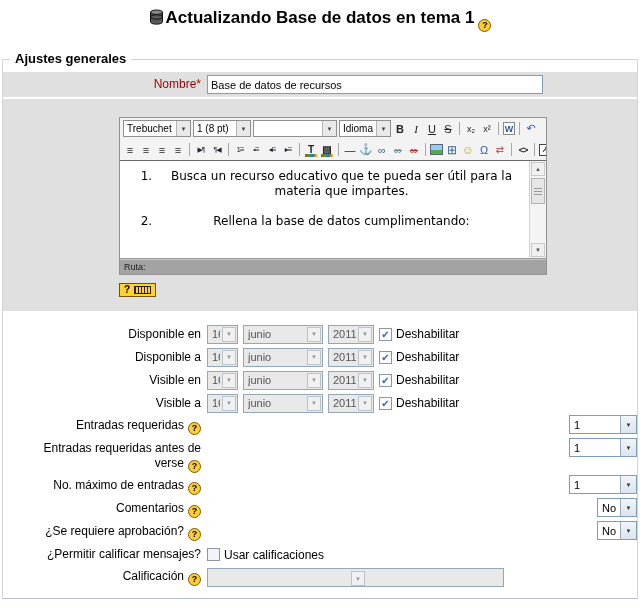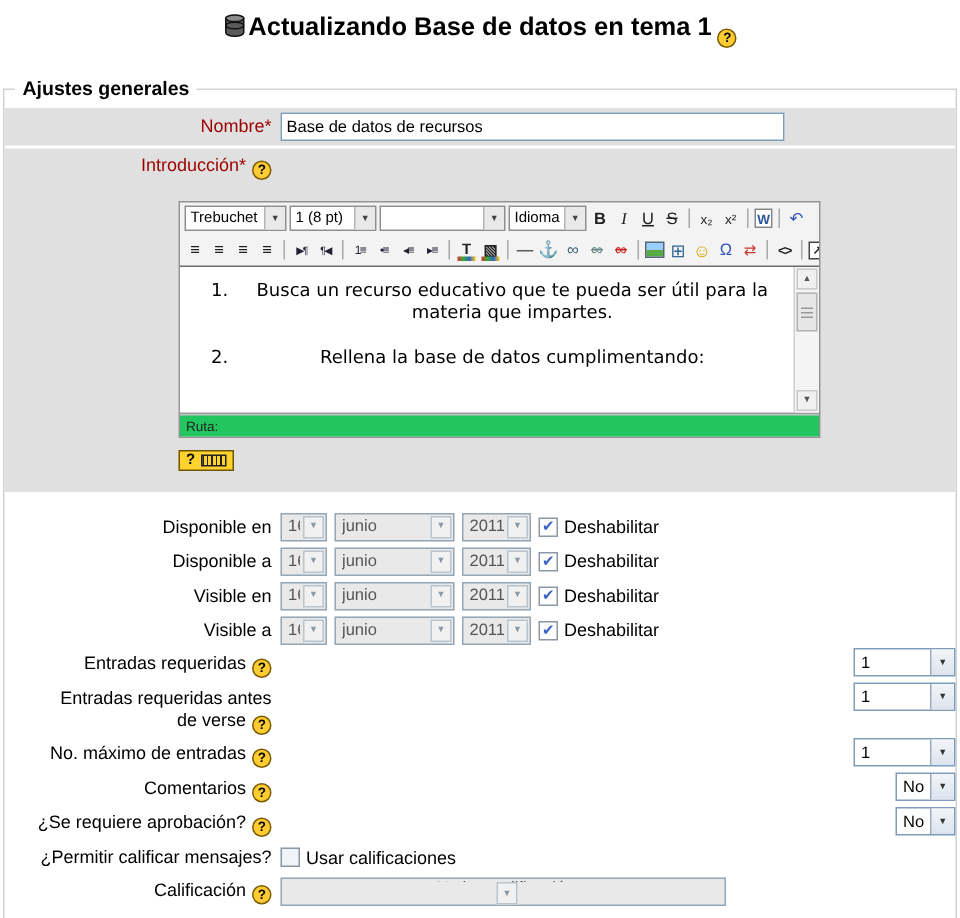--- a/index.html
+++ b/index.html
@@ -18,21 +18,21 @@
   .hico-title { vertical-align:-5px; }
 
   
   .fieldset { position:relative; margin:16px 2px 0; border:1px solid #d2d2d2;
     border-bottom:1px solid #b4bfc9; padding:12px 0 8px; min-height:540px; }
   .legend { position:absolute; top:-9px; left:7px; background:#fff; padding:0 5px;
     font-weight:bold; font-size:13px; }
 
   
   .frow { display:flex; align-items:center; margin-bottom:2px; }
-  .flabel { width:184px; flex:none; text-align:right; padding-right:6px;
+  .flabel { width:204px; flex:none; text-align:right; padding-right:6px;
     font-size:12px; line-height:15px; }
   .flabel.req { color:#9c0000; }
   .fctrl { display:flex; align-items:center; }
   .gray { background:#e0e0e0; }
   .row-nombre { padding:3px 0; }
   .row-top { align-items:flex-start;justify-content:space-between; }
   .row-top .flabel { padding-top:3px; }
   .narrow { padding-left:32px; }
 
   
@@ -87,21 +87,21 @@
   .escroll { width:17px; flex:none; background:#f4f4f4; border-left:1px solid #d0d0d0;
     position:relative; }
   .sc-btn { position:absolute; left:1px; width:14px; height:14px; background:#f0f0f0;
     border:1px solid #c9c9c9; color:#555; font-size:6px; display:flex;
     align-items:center; justify-content:center; }
   .sc-up { top:1px; } .sc-down { bottom:1px; }
   .sc-thumb { position:absolute; top:17px; left:1px; width:14px; height:26px;
     background:#e6e6e6; border:1px solid #b3b3b3; display:flex; flex-direction:column;
     align-items:center; justify-content:center; gap:2px; }
   .sc-thumb i { display:block; width:8px; height:1px; background:#999; }
-  .ruta { height:15px; background:#22c55e; font-size:9px; color:#222;
+  .ruta { height:15px; background:#a3a3a3; font-size:9px; color:#222;
     padding:2px 4px; border-top:1px solid #c5c5c5; }
 
   .helpbtns { margin:4px 0 0 116px; }
   .ybtn { display:inline-flex; align-items:center; gap:4px; background:#ffd22e;
     border:1px solid #6e5600; height:14px; padding:0 4px; font-size:10px;
     font-weight:bold; cursor:pointer; }
   .kbd { display:inline-block; width:17px; height:8px; border:1px solid #222;
     background:repeating-linear-gradient(90deg,#222 0 1px,#ffd22e 1px 3px); }
 
   
@@ -148,23 +148,20 @@
   <div class="legend">Ajustes generales</div>
 
   <div class="frow gray row-nombre">
     <div class="flabel req">Nombre*</div>
     <div class="fctrl">
       <input class="tinput" type="text" value="Base de datos de recursos" style="">
     </div>
   </div>
 
   <div class="gray intro-block">
-    <div class="frow" style="margin-bottom:0;">
-      <div class="flabel req"><span>Introducción*</span><span class="hico">?</span></div>
-    </div>
 
     <div class="editor">
       <div class="tb">
         <span class="esel w-font">
             <span class="sval">Trebuchet</span>
             <span class="sarr">▼</span>
           </span>
         <span class="esel w-size">
             <span class="sval">1 (8 pt)</span>
             <span class="sarr">▼</span>

